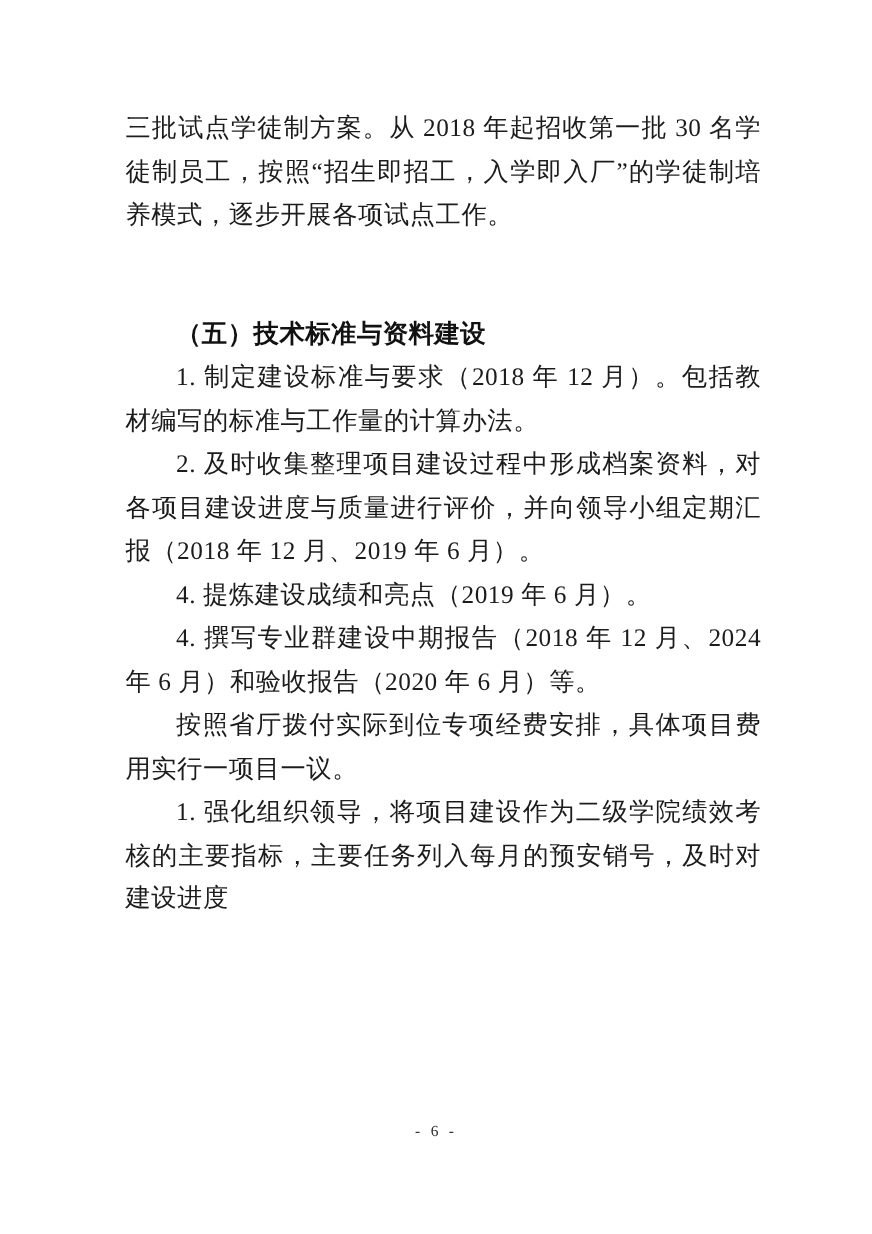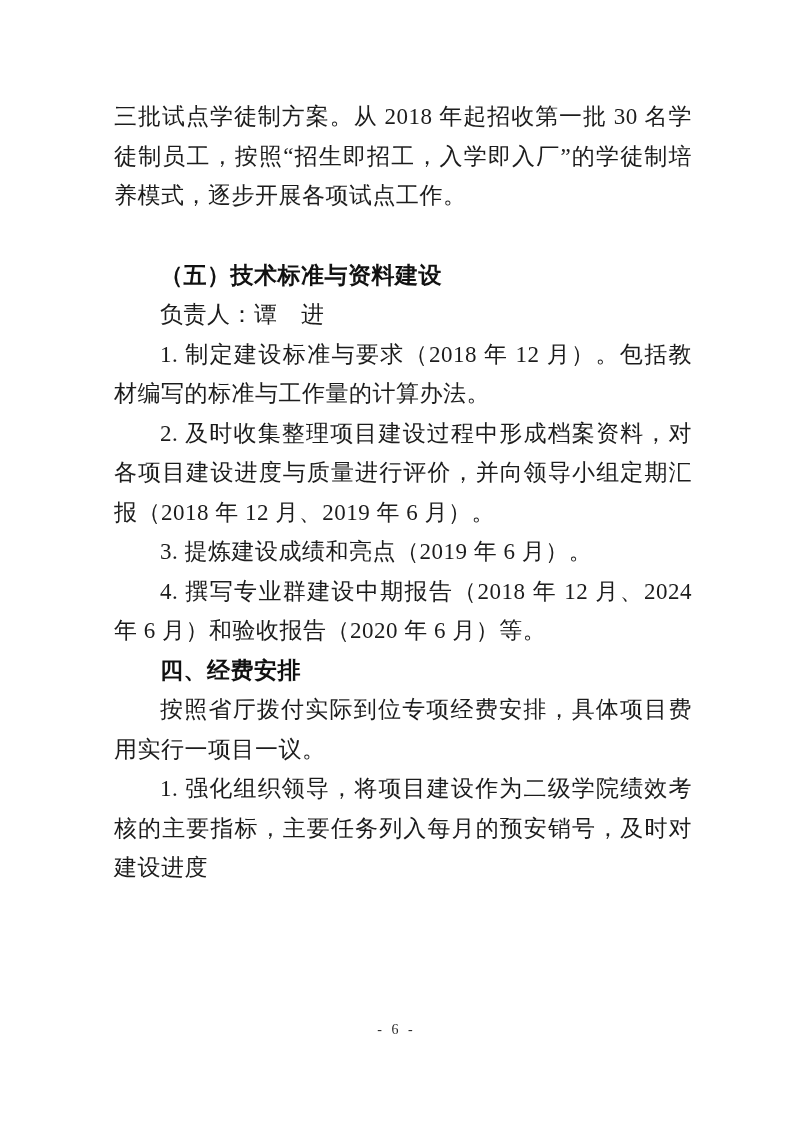--- a/index.html
+++ b/index.html
@@ -36,21 +36,21 @@
     margin: 0;
     font-family: "Liberation Sans", "DejaVu Sans", sans-serif;
     font-weight: 700;
     font-size: 23px;
     line-height: 39.5px;
     color: #111111;
     text-indent: 2em;
     letter-spacing: 0.5px;
   }
   .gap-before {
-    margin-top: 40px;
+    margin-top: 68px;
   }
   .footer {
     position: absolute;
     left: 0;
     right: 0;
     top: 1022px;
     text-align: center;
     font-family: "Liberation Serif", "DejaVu Serif", serif;
     font-size: 14px;
     letter-spacing: 3px;
@@ -61,31 +61,29 @@
 <body>
 
 <div class="page">
   <div class="content">
 
     <p class="body-par">三批试点学徒制方案。从 2018 年起招收第一批 30 名学徒制员工，按照“招生即招工，入学即入厂”的学徒制培养模式，逐步开展各项试点工作。</p>
 
 
     <h3 class="heading gap-before">（五）技术标准与资料建设</h3>
 
-    <p class="body-par indent">负责人：谭　进</p>
 
     <p class="body-par indent">1. 制定建设标准与要求（2018 年 12 月）。包括教材编写的标准与工作量的计算办法。</p>
 
     <p class="body-par indent">2. 及时收集整理项目建设过程中形成档案资料，对各项目建设进度与质量进行评价，并向领导小组定期汇报（2018 年 12 月、2019 年 6 月）。</p>
 
-    <p class="body-par indent">3. 提炼建设成绩和亮点（2019 年 6 月）。</p>
+    <p class="body-par indent">4. 提炼建设成绩和亮点（2019 年 6 月）。</p>
 
     <p class="body-par indent">4. 撰写专业群建设中期报告（2018 年 12 月、2024 年 6 月）和验收报告（2020 年 6 月）等。</p>
 
-    <h3 class="heading">四、经费安排</h3>
 
     <p class="body-par indent">按照省厅拨付实际到位专项经费安排，具体项目费用实行一项目一议。</p>
 
 
     <p class="body-par indent">1. 强化组织领导，将项目建设作为二级学院绩效考核的主要指标，主要任务列入每月的预安销号，及时对建设进度</p>
 
   </div>
 
   <div class="footer">- 6 -</div>
 </div>

